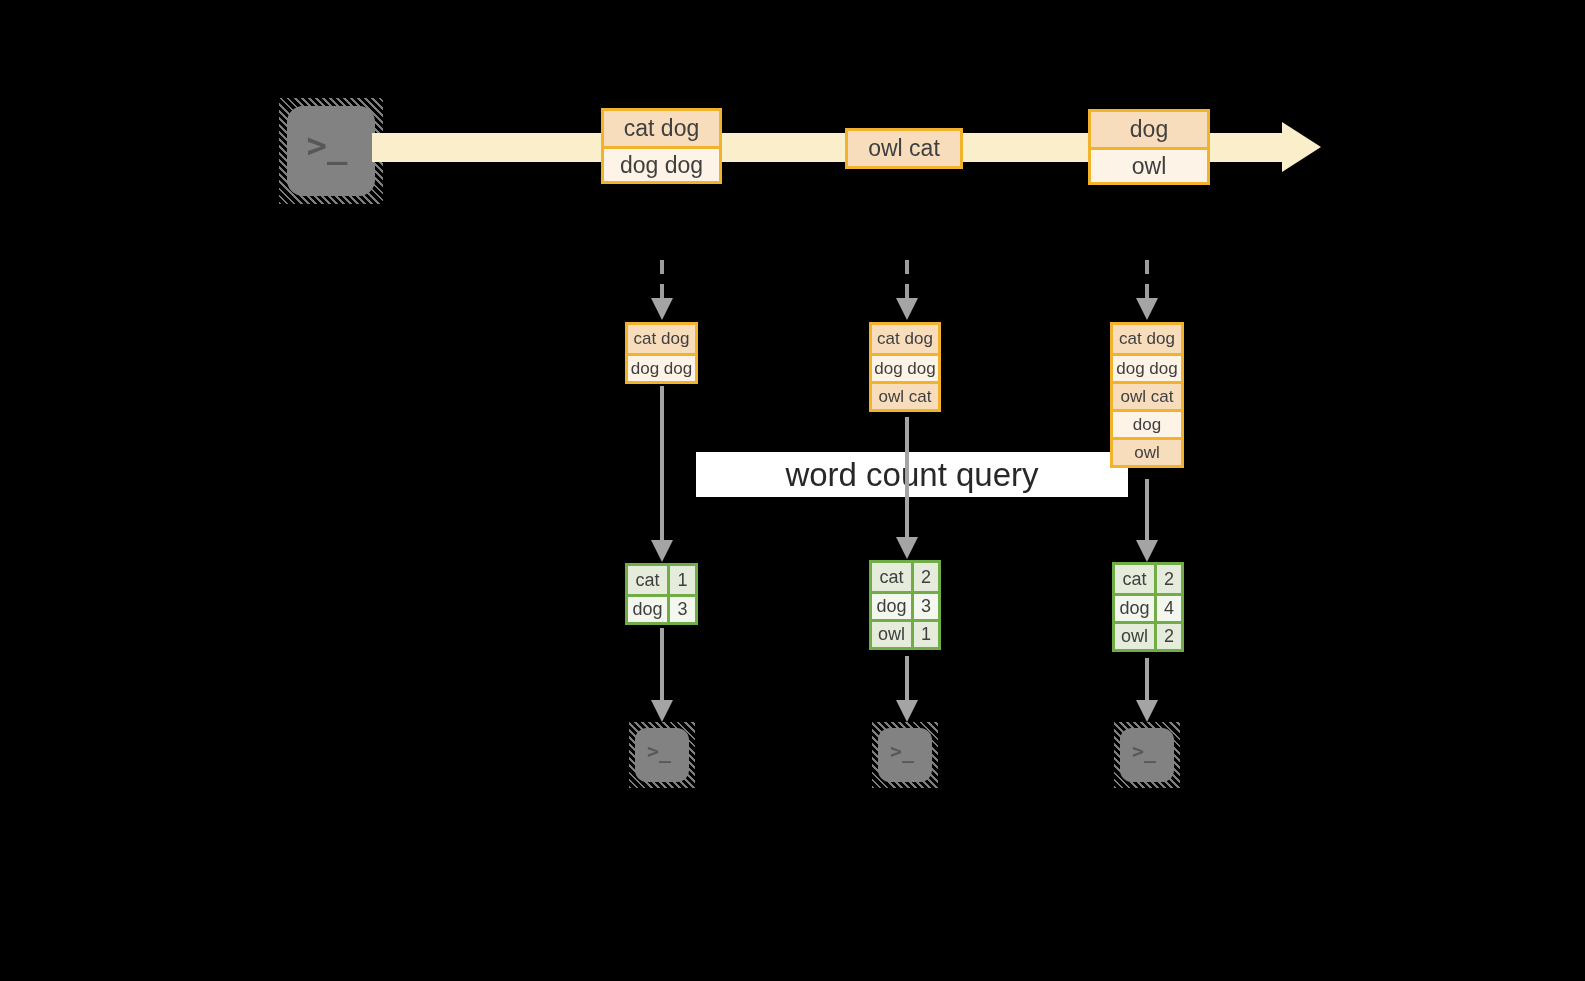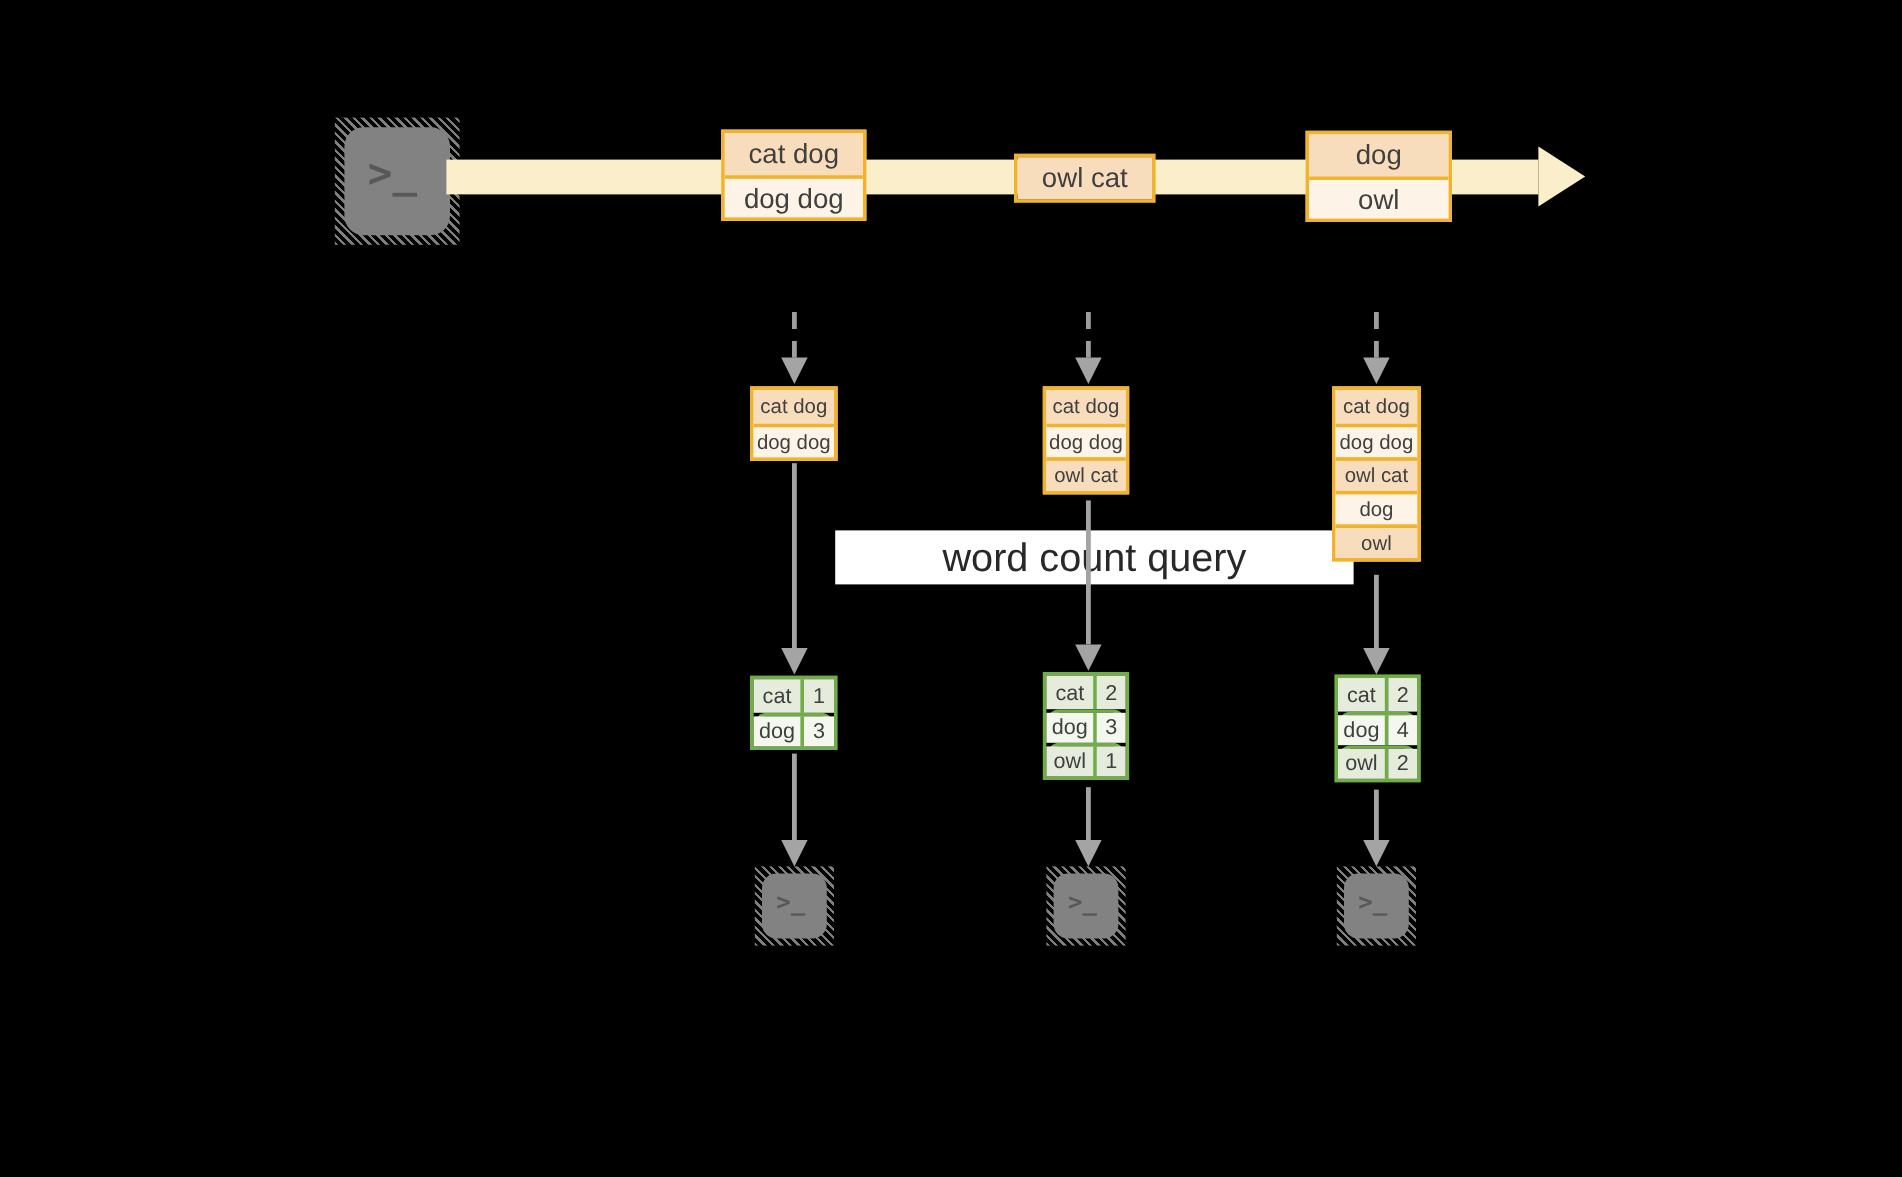--- a/index.html
+++ b/index.html
@@ -42,26 +42,26 @@
   .obox .row:nth-child(even){background:var(--cream);}
   .stream-box .row{height:35px;font-size:23px;}
   .stack-box .row{height:28px;font-size:17px;}
 
   
   .vdash{position:absolute;width:4px;background:repeating-linear-gradient(to bottom,#9d9d9d 0 14px,transparent 14px 24px);}
   .vline{position:absolute;width:4px;background:var(--agray);}
   .ahead{position:absolute;width:0;height:0;border-left:11px solid transparent;border-right:11px solid transparent;border-top:22px solid var(--agray);}
 
   
-  .banner{position:absolute;left:696px;top:442px;width:432px;height:45px;background:#fff;
+  .banner{position:absolute;left:696px;top:452px;width:432px;height:45px;background:#fff;
     display:flex;align-items:center;justify-content:center;font-size:33px;color:#282828;z-index:2;}
 
   
   .gtable{position:absolute;border:3px solid var(--green);z-index:3;}
-  .grow{display:flex;height:28px;border-radius:11px;}
+  .grow{display:flex;height:28px;}
   .grow + .grow{border-top:3px solid var(--green);}
   .gcell{display:flex;align-items:center;justify-content:center;font-size:18px;color:var(--txt);}
   .gcell-word{width:42px;border-right:3px solid var(--green);}
   .gcell-count{flex:1;}
   .grow:nth-child(odd) .gcell{background:var(--gdark);}
   .grow:nth-child(even) .gcell{background:var(--glight);}
 
   .z3{z-index:3;} .z4{z-index:4;}
 </style>
 </head>

